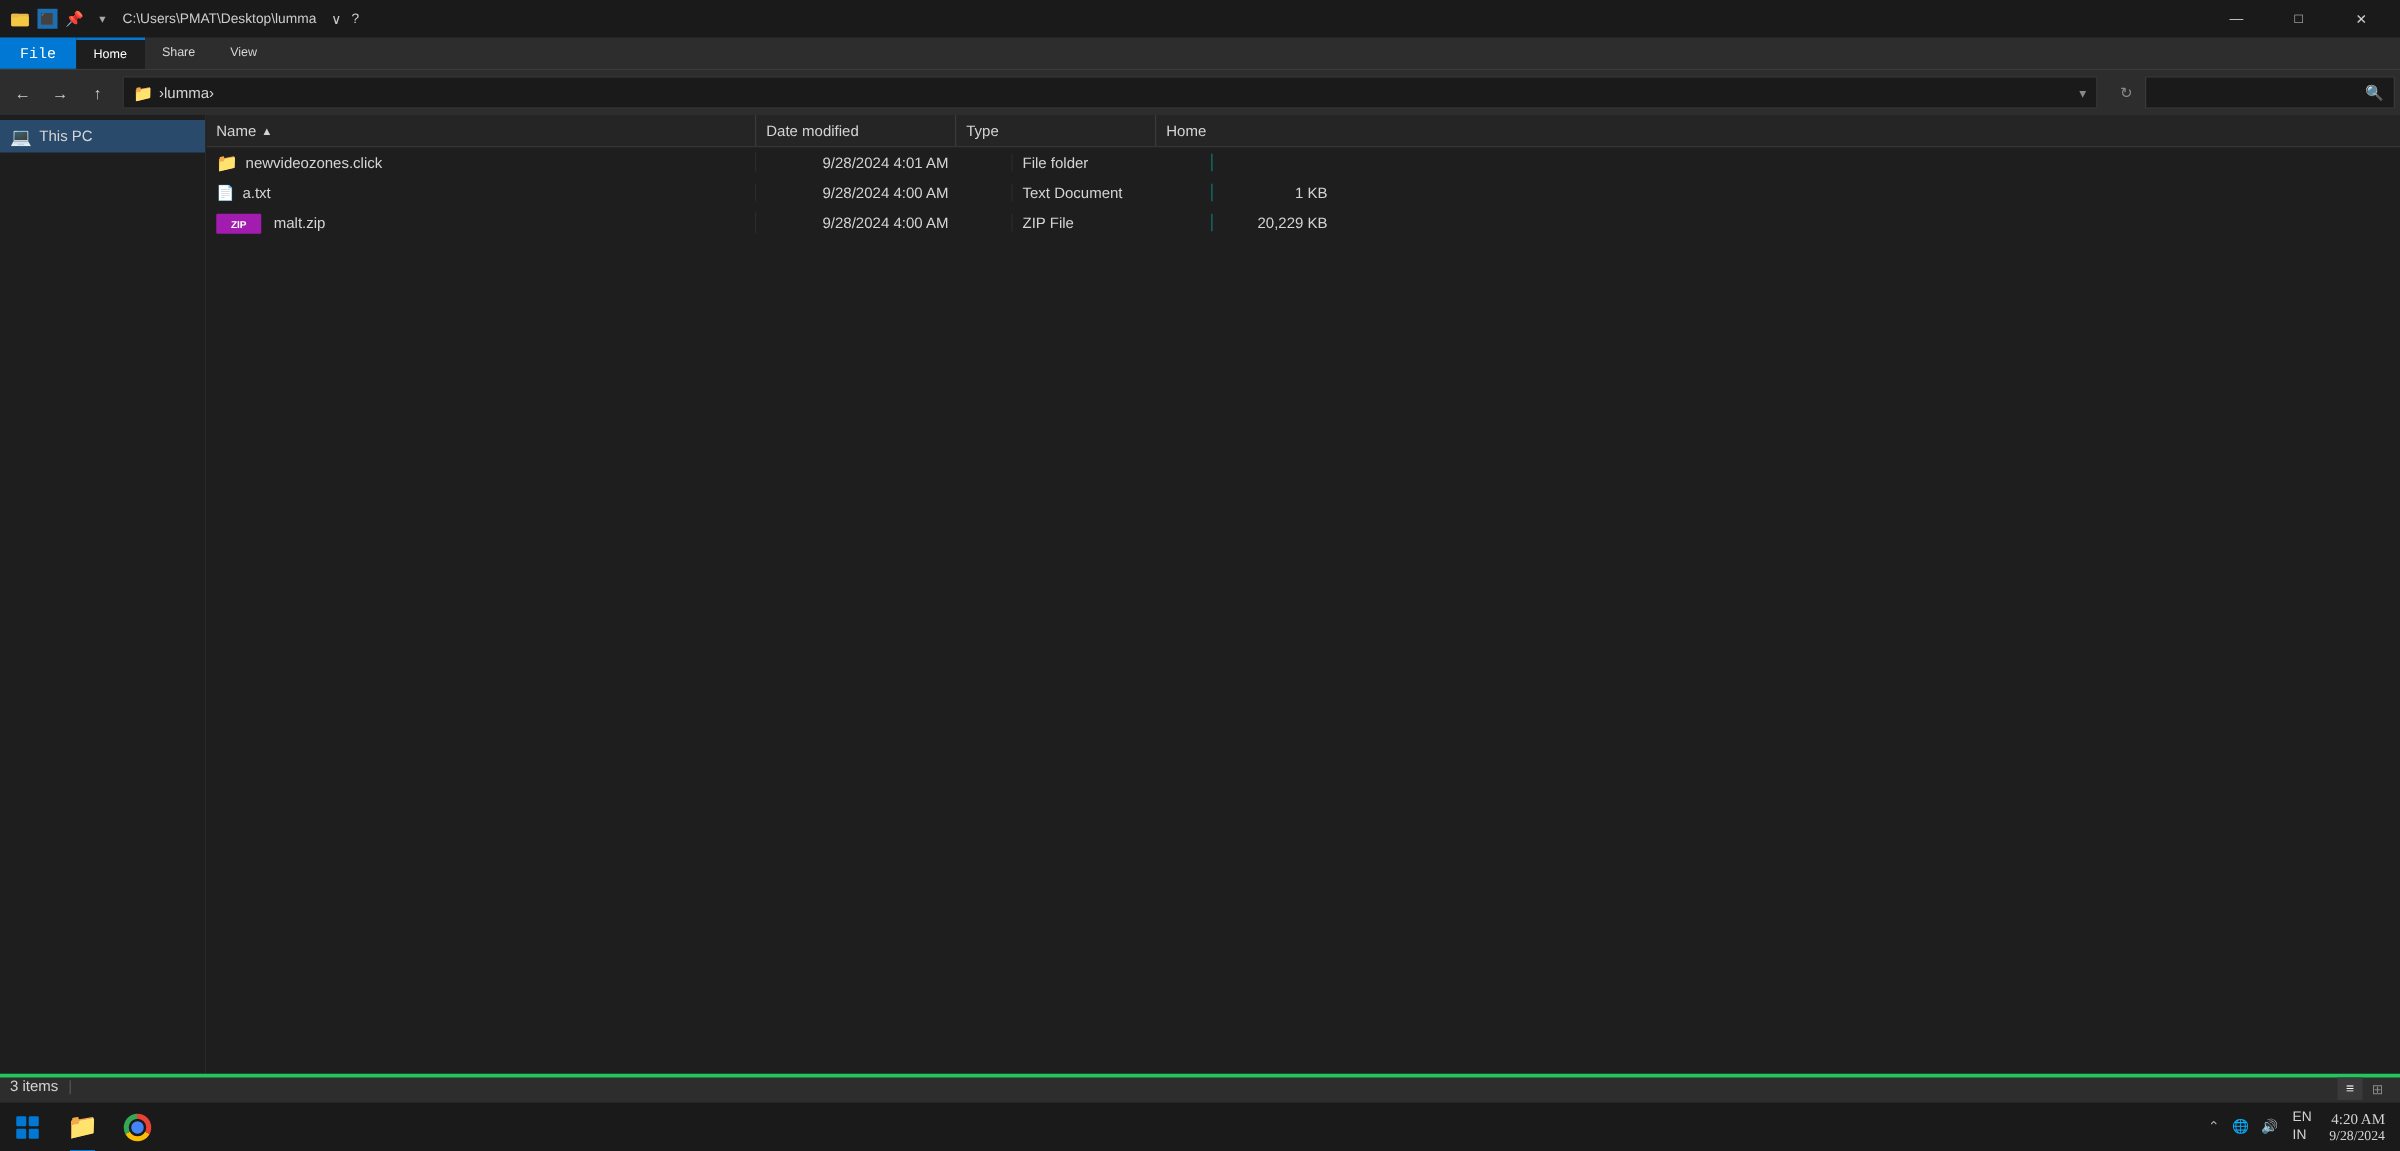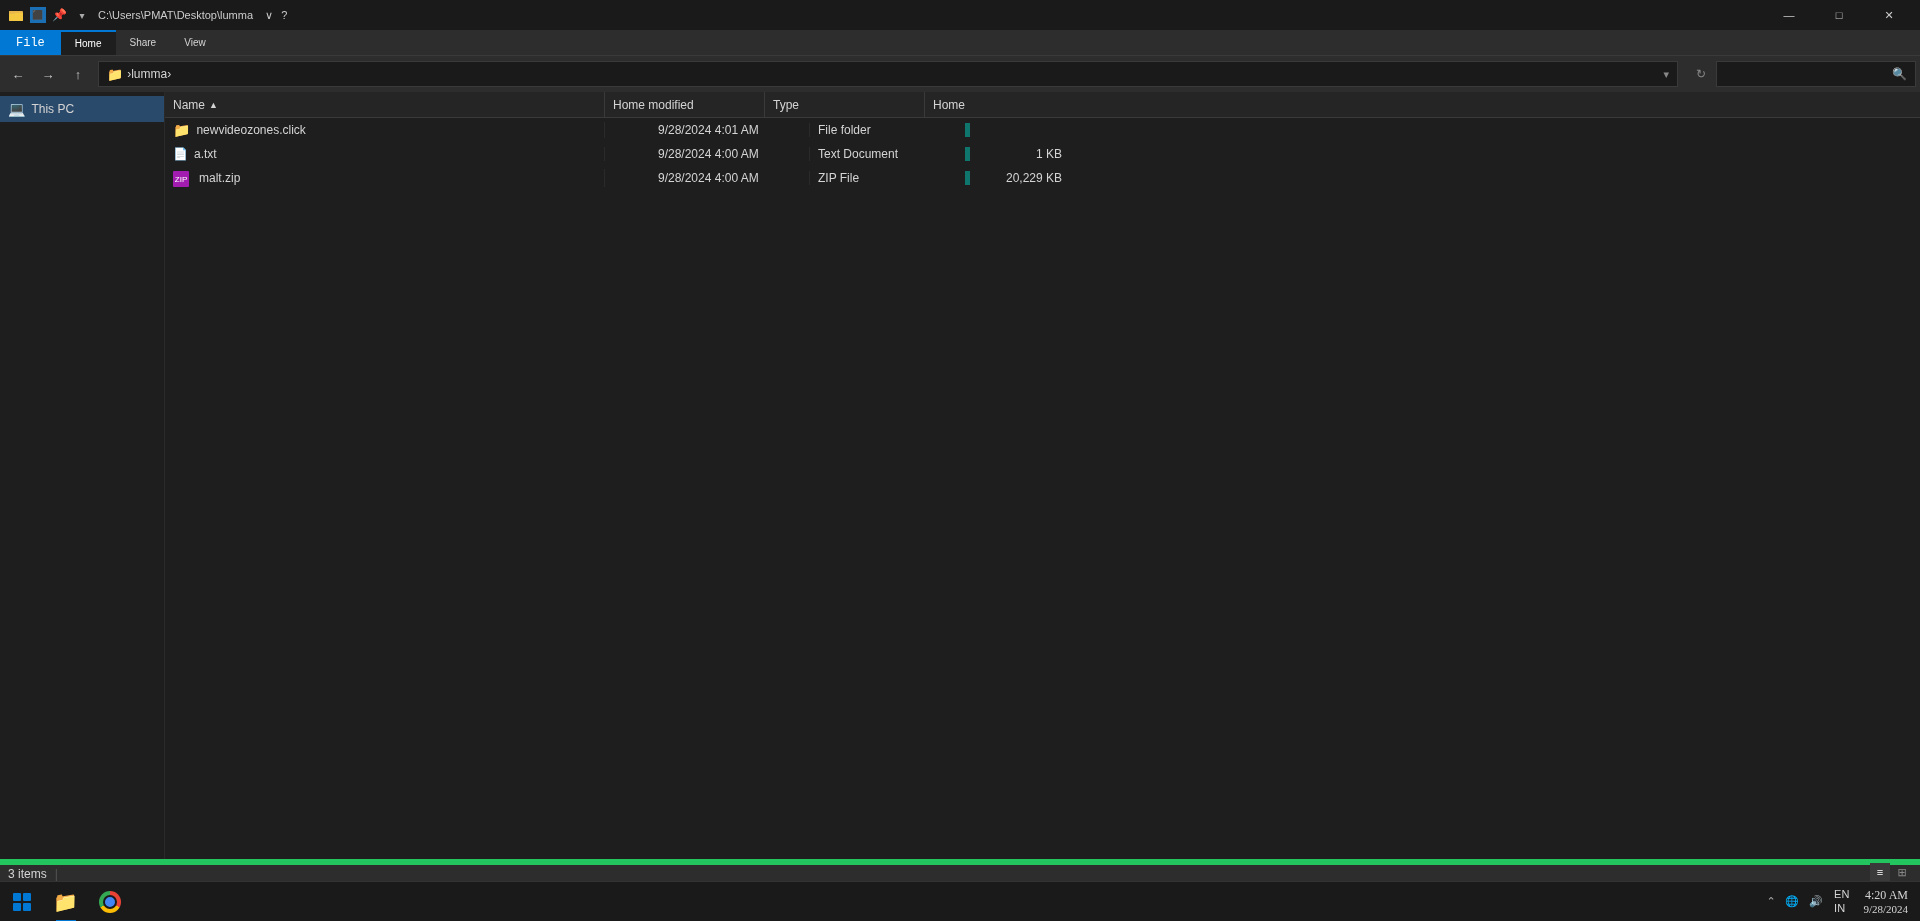--- a/index.html
+++ b/index.html
@@ -273,29 +273,30 @@
       border-right: 1px solid #2a2a2a;
     }
     .file-icon {
       margin-right: 6px;
       font-size: 14px;
       flex-shrink: 0;
     }
     .folder-icon-color { color: #e8b84b; }
     .txt-icon { color: #d4d4d4; font-size: 12px; }
     .zip-icon-img {
-      width: 16px;
+      width: 36px;
       height: 16px;
       display: inline-flex;
       align-items: center;
       justify-content: center;
       background: #a21caf;
       font-size: 8px;
       color: white;
       border-radius: 1px;
+      font-weight: bold;
     }
     .file-name-text {
       font-size: 12px;
       color: #d4d4d4;
       white-space: nowrap;
       overflow: hidden;
       text-overflow: ellipsis;
       text-align: right;
     }
     .file-date-cell {
@@ -305,40 +306,40 @@
       color: #d4d4d4;
       border-right: 1px solid #2a2a2a;
       white-space: nowrap;
       margin-left: 45px;
     }
     .file-type-cell {
       width: 160px;
       padding: 0 8px;
       font-size: 12px;
       color: #d4d4d4;
-      border-right: 5px solid #0f766e;
+      border-right: 1px solid #0f766e;
       white-space: nowrap;
     }
     .file-size-cell {
       width: 100px;
       padding: 0 8px;
       font-size: 12px;
       color: #d4d4d4;
       text-align: right;
       white-space: nowrap;
     }
 
     
     .status-bar {
       height: 22px;
       background: #2d2d2d;
       display: flex;
-      align-items: flex-end;
-      padding: 0 8px;
-      border-top: 6px solid #22c55e;
+      align-items: flex-start;
+      padding: 0 8px;
+      border-top: 3px solid #22c55e;
       flex-shrink: 0;
     }
     .status-text {
       font-size: 12px;
       color: #d4d4d4;
     }
     .status-divider {
       margin: 0 8px;
       color: #555;
     }
@@ -519,21 +520,21 @@
     </div>
   </div>
 
   <div class="file-pane">
 
     <div class="column-headers">
       <div class="col-header col-name">
         <span>Name</span>
         <span class="sort-arrow">▲</span>
       </div>
-      <div class="col-header col-date">Home modified</div>
+      <div class="col-header col-date">Date modified</div>
       <div class="col-header col-type">Type</div>
       <div class="col-header col-size">Home</div>
     </div>
 
     <div class="file-list">
 
       <div class="file-row">
         <div class="file-name-cell">
           <span class="file-icon folder-icon-color">📁</span>
           <span class="file-name-text">newvideozones.click</span>

